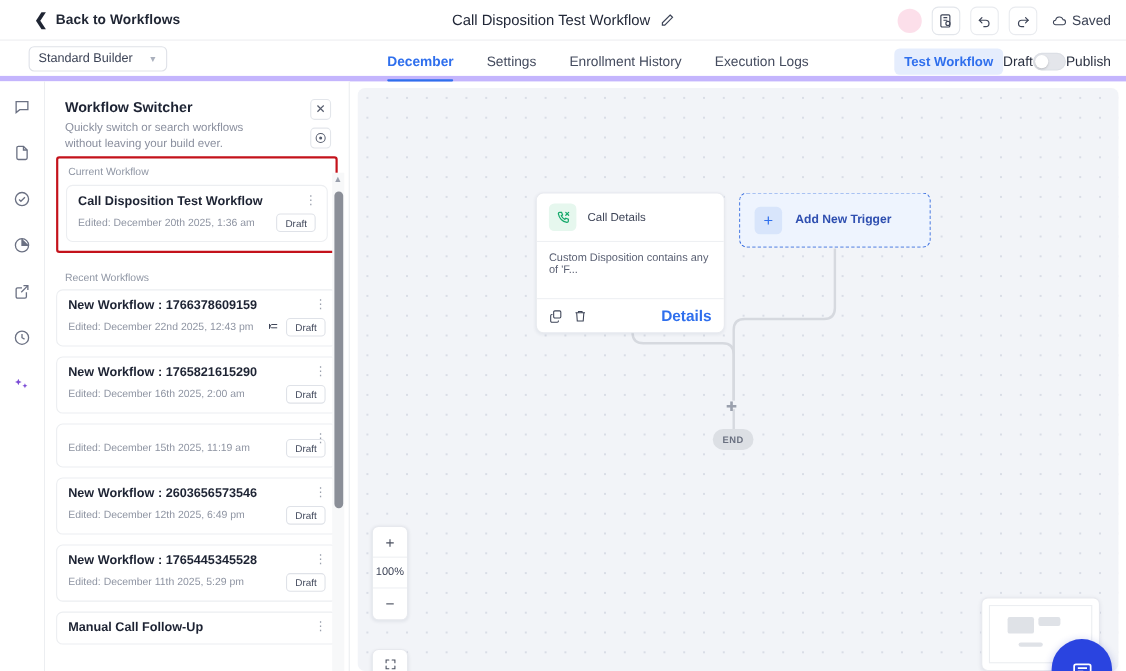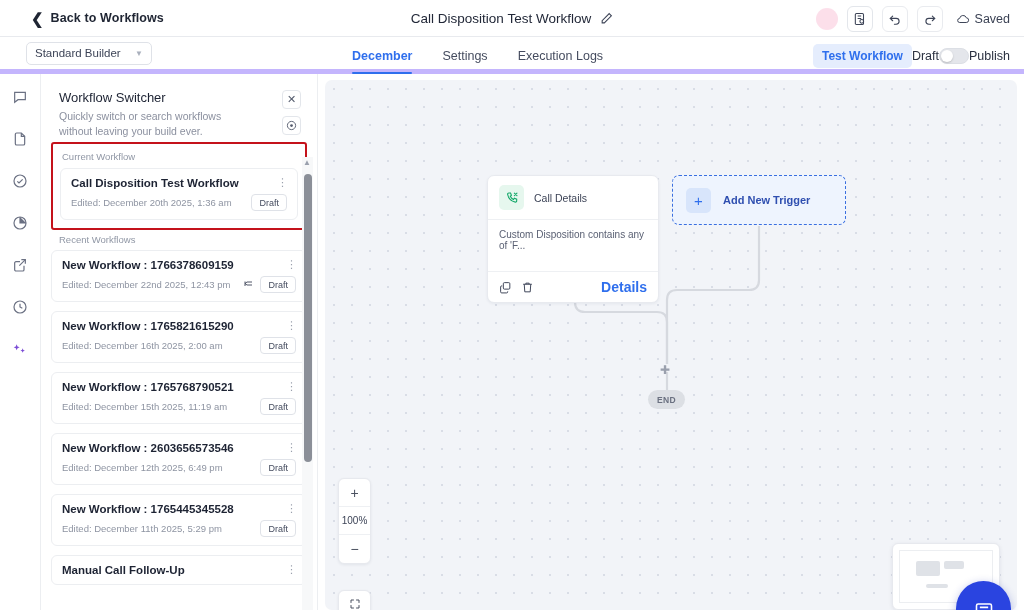--- a/index.html
+++ b/index.html
@@ -103,42 +103,42 @@
   }
   .rail-item { width: 24px; height: 24px; display:flex; align-items:center; justify-content:center; cursor: pointer; }
 
   
   .panel {
     position: absolute; left: 41px; top: 74px; width: 277px; height: 536px;
     background: #fff; border-right: 1px solid #eceef1;
     overflow: hidden;
   }
   .panel-head { padding: 16px 18px 0 18px; position: relative; }
-  .panel-title { font-size: 13px; font-weight: 400; color: #1d2333; }
+  .panel-title { font-size: 13px; font-weight: 700; color: #1d2333; }
   .panel-sub {
     font-size: 10.5px; color: #8b909f; margin-top: 4px; line-height: 1.45;
     width: 188px;
   }
   .panel-head-btns { position: absolute; right: 16px; top: 16px; display: flex; flex-direction: column; gap: 7px; }
   .sq-btn {
     width: 19px; height: 19px; border: 1px solid #e3e6eb; border-radius: 4px;
     background: #fff; display: flex; align-items: center; justify-content: center;
     cursor: pointer; font-size: 11px; color: #555c6d;
   }
   .search-box {
     margin: 10px 18px 0 18px; height: 26px; border: 1px solid #e2e5ea;
     border-radius: 5px; display: flex; align-items: center; padding: 0 8px;
   }
   .search-box input {
     border: none; outline: none; flex: 1; font-size: 11.5px; color: #3d4457;
     font-family: "Liberation Sans", sans-serif; background: transparent;
   }
   .search-box input::placeholder { color: #9aa0ad; }
 
-  .sec-label { font-size: 9.5px; color: #9097a5; padding: 0 18px; margin-top: 4px; }
+  .sec-label { font-size: 9.5px; color: #9097a5; padding: 0 18px; margin-top: 17px; }
 
   .current-box {
     margin: 3px 10px 0 10px; border: 2px solid #c4121b; border-radius: 3px;
     padding: 7px 7px 8px 7px;
   }
   .current-box .sec-label { padding: 0 2px 0 2px; margin-top: 0; }
 
   .wf-card {
     border: 1px solid #eceef1; border-radius: 6px; background: #fff;
     padding: 8px 10px 8px 10px; position: relative;
@@ -315,20 +315,23 @@
       <span>Standard Builder</span>
       <span class="caret">▼</span>
     </div>
 
     <div class="tabs">
       <div class="tab active">
         <span>December</span>
       </div>
       <div class="tab">
         <span>Settings</span>
+      </div>
+      <div class="tab">
+        <span>Enrollment History</span>
       </div>
       <div class="tab">
         <span>Execution Logs</span>
       </div>
     </div>
 
     <div class="sub-right">
       <div class="test-wf">Test Workflow</div>
       <span class="draft-lbl">Draft</span>
       <div class="toggle">
@@ -434,21 +437,20 @@
         <div class="kebab">⋮</div>
         <div class="wf-name">New Workflow : 1765821615290</div>
         <div class="wf-meta-row">
           <span class="wf-edited">Edited: December 16th 2025, 2:00 am</span>
           <span class="badge">Draft</span>
         </div>
       </div>
 
       <div class="wf-card">
         <div class="kebab">⋮</div>
-        <div class="wf-name">New Workflow : 1765768790521</div>
         <div class="wf-meta-row">
           <span class="wf-edited">Edited: December 15th 2025, 11:19 am</span>
           <span class="badge">Draft</span>
         </div>
       </div>
 
       <div class="wf-card">
         <div class="kebab">⋮</div>
         <div class="wf-name">New Workflow : 2603656573546</div>
         <div class="wf-meta-row">

